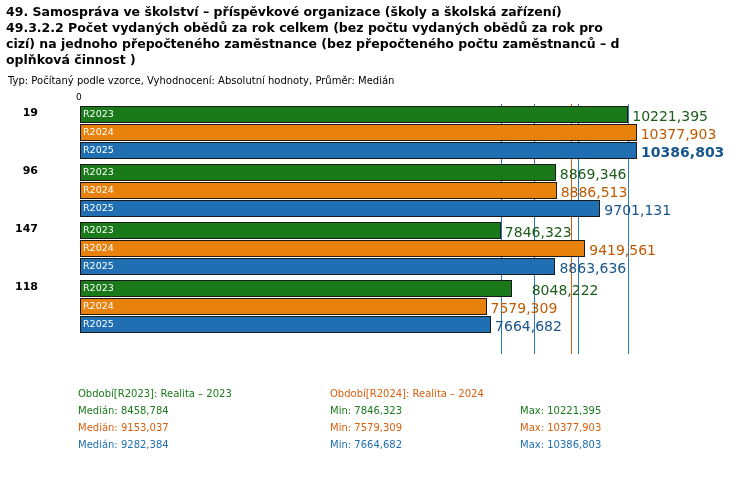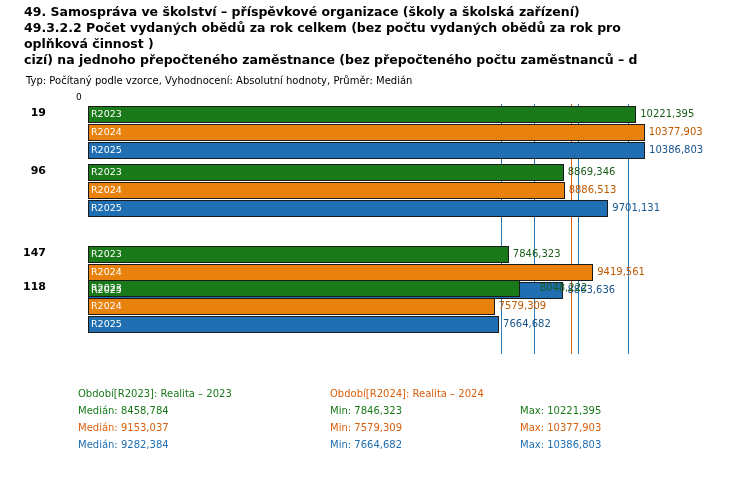--- a/index.html
+++ b/index.html
@@ -14,21 +14,21 @@
     font-size: 11px;
     color: #000000;
     overflow: hidden;
   }
   .page {
     position: relative;
     width: 750px;
     height: 496px;
   }
   .titles {
-    padding: 4px 6px 0 24px;
+    padding: 4px 6px 0 6px;
   }
   .title-line {
     font-size: 12.5px;
     font-weight: bold;
     line-height: 16px;
     color: #000;
     letter-spacing: 0px;
   }
   .subtitle {
     font-size: 10px;
@@ -60,21 +60,21 @@
     top: 0;
     bottom: 0;
     width: 1px;
     background: #2b7bba;
   }
   .gridline.alt {
     background: #d95f0e;
   }
   .group {
     position: absolute;
-    left: 8px;
+    left: 0;
     width: 100%;
   }
   .group-label {
     position: absolute;
     right: 100%;
     margin-right: 42px;
     top: 0;
     font-size: 11px;
     font-weight: bold;
     color: #000;
@@ -98,21 +98,21 @@
     position: absolute;
     left: 3px;
     top: 2px;
     font-size: 9.5px;
     color: #ffffff;
     z-index: 3;
   }
   .bar-value {
     position: absolute;
     top: 2px;
-    font-size: 10px;
+    font-size: 14px;
     white-space: nowrap;
   }
   .legend {
     position: absolute;
     left: 0;
     top: 388px;
     width: 750px;
     font-size: 10px;
   }
   .legend-row {
@@ -132,22 +132,22 @@
   .lg-2025 { color: #1f6fb2; }
 </style>
 </head>
 <body>
 
 <div class="page">
 
   <div class="titles">
     <div class="title-line">49. Samospráva ve školství – příspěvkové organizace (školy a školská zařízení)</div>
     <div class="title-line">49.3.2.2 Počet vydaných obědů za rok celkem (bez počtu vydaných obědů za rok pro</div>
+    <div class="title-line">cizí) na jednoho přepočteného zaměstnance (bez přepočteného počtu zaměstnanců – d</div>
     <div class="title-line">oplňková činnost )</div>
-    <div class="title-line">cizí) na jednoho přepočteného zaměstnance (bez přepočteného počtu zaměstnanců – d</div>
     <div class="subtitle">Typ: Počítaný podle vzorce, Vyhodnocení: Absolutní hodnoty, Průměr: Medián</div>
   </div>
 
   <div class="chart-area">
     <div class="axis-zero-label">0</div>
     <div class="plot" id="plot">
         <div class="gridline" style="left: 420.848px; background: rgb(43, 123, 186);"></div>
         <div class="gridline" style="left: 453.698px; background: rgb(43, 123, 186);"></div>
         <div class="gridline alt" style="left: 490.936px; background: rgb(217, 95, 14);"></div>
         <div class="gridline" style="left: 497.873px; background: rgb(43, 123, 186);"></div>
@@ -160,42 +160,42 @@
             <div class="bar-value" style="left: 552.238px; color: rgb(26, 92, 26);">10221,395</div>
           </div>
           <div class="bar-row" style="top: 18px;">
             <div class="bar" style="width: 556.633px; background: rgb(232, 130, 12);"></div>
             <div class="bar-series-label" style="color: rgb(255, 255, 255);">R2024</div>
             <div class="bar-value" style="left: 560.633px; color: rgb(192, 90, 0);">10377,903</div>
           </div>
           <div class="bar-row" style="top: 36px;">
             <div class="bar" style="width: 557.11px; background: rgb(31, 111, 178);"></div>
             <div class="bar-series-label" style="color: rgb(255, 255, 255);">R2025</div>
-            <div class="bar-value" style="left: 561.11px; color: rgb(23, 85, 140);">10386,803</div>
+            <div class="bar-value" style="left: 561.11px; color: rgb(23, 85, 140); font-weight: bold;">10386,803</div>
           </div>
         </div>
         <div class="group" style="top: 60px; height: 48px;">
           <div class="group-label">96</div>
           <div class="bar-row" style="top: 0px;">
             <div class="bar" style="width: 475.719px; background: rgb(26, 122, 26);"></div>
             <div class="bar-series-label" style="color: rgb(255, 255, 255);">R2023</div>
             <div class="bar-value" style="left: 479.719px; color: rgb(26, 92, 26);">8869,346</div>
           </div>
           <div class="bar-row" style="top: 18px;">
             <div class="bar" style="width: 476.64px; background: rgb(232, 130, 12);"></div>
             <div class="bar-series-label" style="color: rgb(255, 255, 255);">R2024</div>
             <div class="bar-value" style="left: 480.64px; color: rgb(192, 90, 0);">8886,513</div>
           </div>
           <div class="bar-row" style="top: 36px;">
             <div class="bar" style="width: 520.333px; background: rgb(31, 111, 178);"></div>
             <div class="bar-series-label" style="color: rgb(255, 255, 255);">R2025</div>
             <div class="bar-value" style="left: 524.333px; color: rgb(23, 85, 140);">9701,131</div>
           </div>
         </div>
-        <div class="group" style="top: 118px; height: 58px; margin-top: 24px;">
+        <div class="group" style="top: 118px; height: 58px;">
           <div class="group-label">147</div>
           <div class="bar-row" style="top: 0px;">
             <div class="bar" style="width: 420.848px; background: rgb(26, 122, 26);"></div>
             <div class="bar-series-label" style="color: rgb(255, 255, 255);">R2023</div>
             <div class="bar-value" style="left: 424.848px; color: rgb(26, 92, 26);">7846,323</div>
           </div>
           <div class="bar-row" style="top: 18px;">
             <div class="bar" style="width: 505.231px; background: rgb(232, 130, 12);"></div>
             <div class="bar-series-label" style="color: rgb(255, 255, 255);">R2024</div>
             <div class="bar-value" style="left: 509.231px; color: rgb(192, 90, 0);">9419,561</div>

